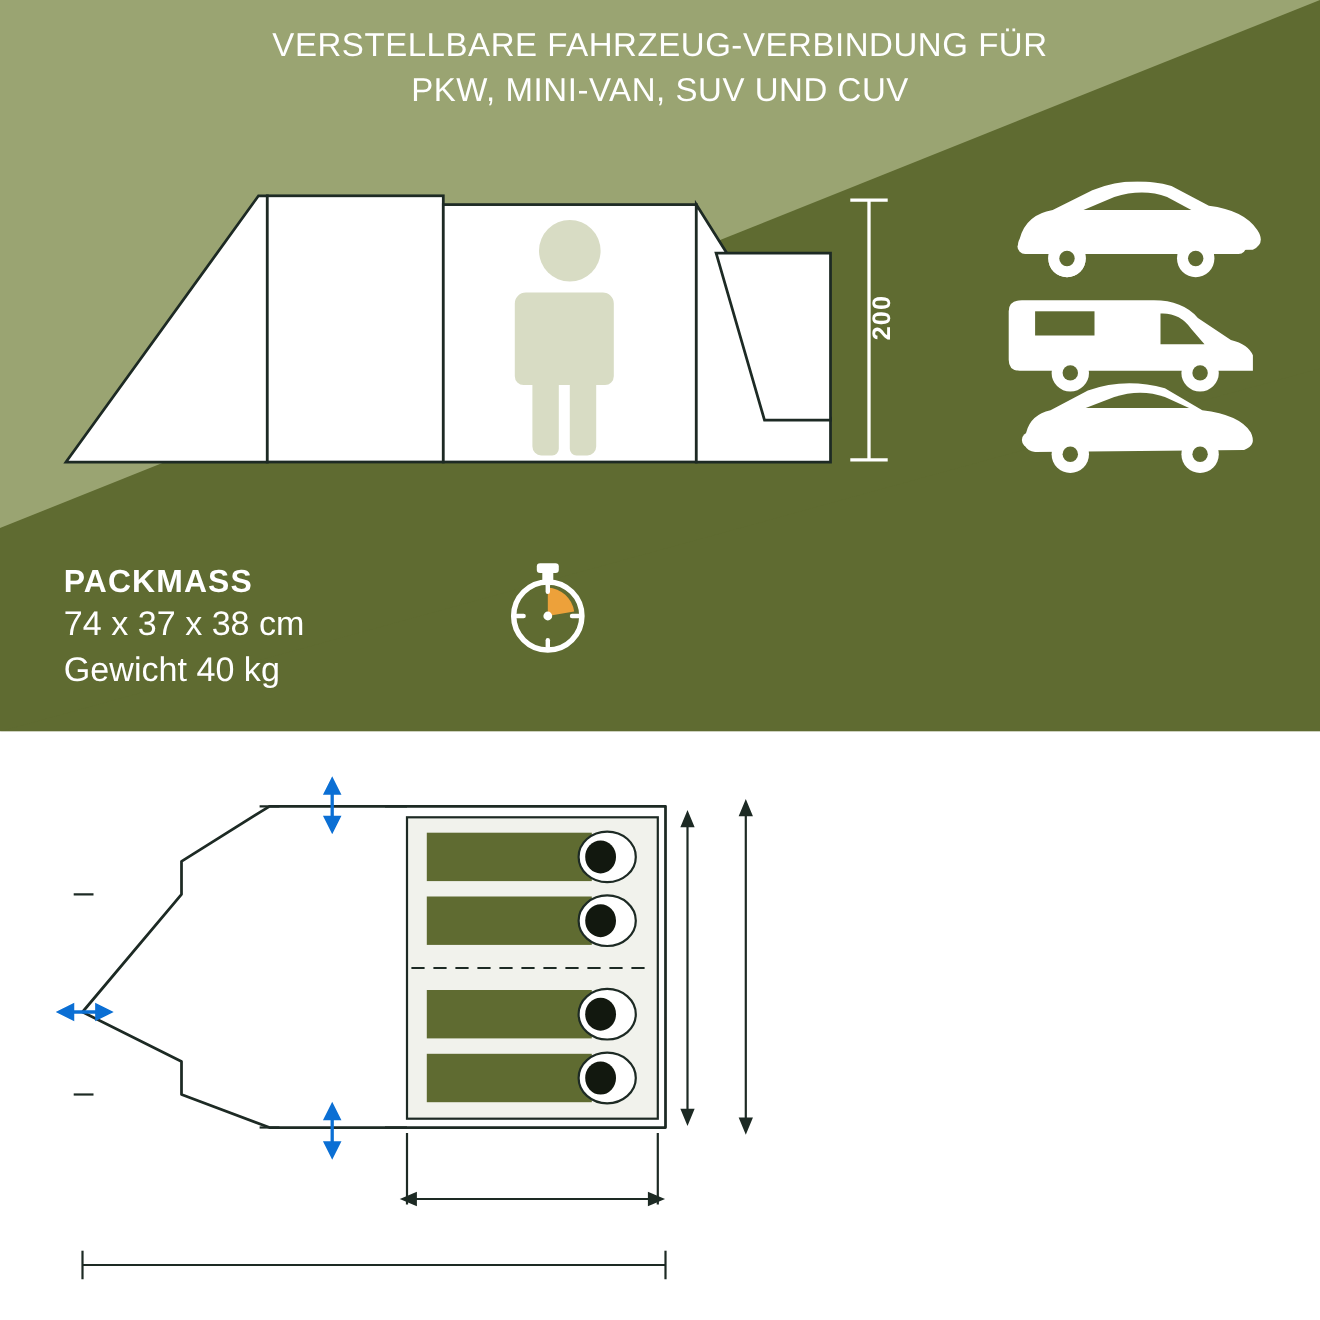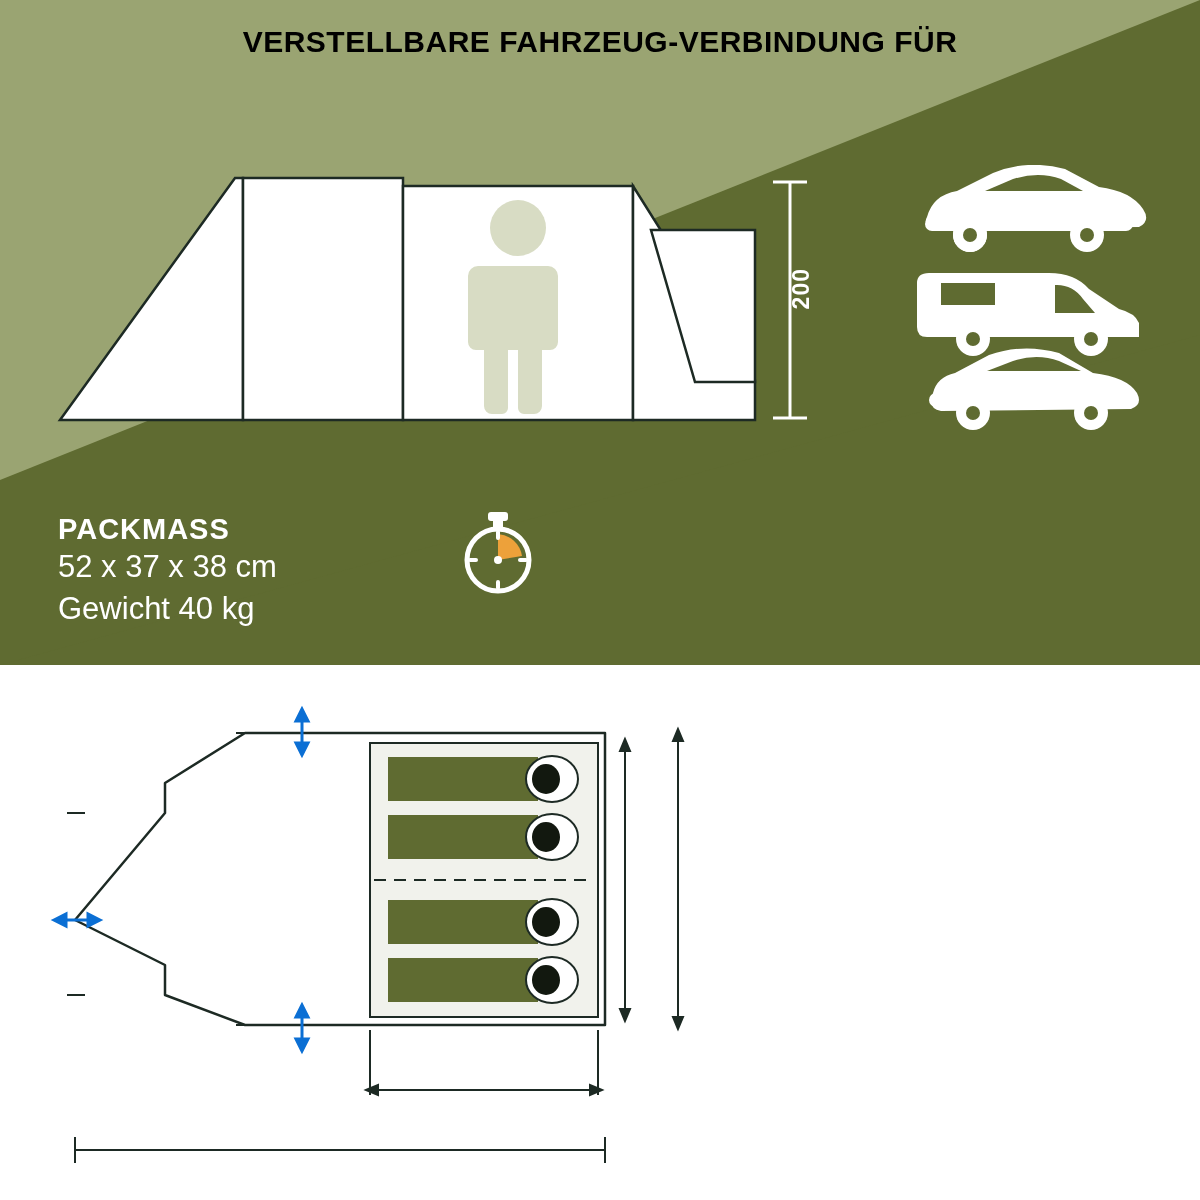--- a/index.html
+++ b/index.html
@@ -6,22 +6,22 @@
   body{width:1200px;height:1200px;background:#ffffff;font-family:"Liberation Sans",sans-serif;overflow:hidden;}
   .page{position:relative;width:1200px;height:1200px;}
 
   
   .top{position:absolute;left:0;top:0;width:1200px;height:665px;background:#5f6b31;overflow:hidden;}
   .top .lightwedge{position:absolute;left:0;top:0;width:0;height:0;
      border-left:1200px solid #9aa472;border-bottom:480px solid transparent;}
   .top .darkwedge{position:absolute;left:0;bottom:0;width:0;height:0;
      border-right:1200px solid #5f6b31;border-top:330px solid transparent;}
 
-  .title{position:absolute;left:0;top:22px;width:1200px;text-align:center;color:#000000;
-     font-size:30px;font-weight:bold;letter-spacing:.5px;line-height:1.35;}
+  .title{position:absolute;left:0;top:22px;width:1200px;text-align:center;color:#ffffff;
+     font-size:30px;font-weight:normal;letter-spacing:.5px;line-height:1.35;}
 
   
   .tentwrap{position:absolute;left:55px;top:170px;width:760px;height:260px;}
   .dimlabel-200{position:absolute;left:788px;top:268px;color:#ffffff;font-size:23px;font-weight:bold;
      writing-mode:vertical-rl;transform:rotate(180deg);letter-spacing:1px;}
 
   
   .vehicles{position:absolute;left:915px;top:165px;width:240px;height:275px;}
 
   
@@ -44,20 +44,21 @@
 <body>
 
 <div class="page">
 
   <div class="top">
     <div class="lightwedge"></div>
     <div class="darkwedge"></div>
 
     <div class="title">
       <div>VERSTELLBARE FAHRZEUG-VERBINDUNG FÜR</div>
+      <div>PKW, MINI-VAN, SUV UND CUV</div>
     </div>
 
     <div class="tentwrap">
       <svg width="760" height="260" viewBox="0 0 760 260">
 
         <polygon points="5,250 180,8 188,8 188,250" fill="#ffffff" stroke="#1d2a24" stroke-width="2.5"></polygon>
 
         <rect x="188" y="8" width="160" height="242" fill="#ffffff" stroke="#1d2a24" stroke-width="2.5"></rect>
 
         <rect x="348" y="16" width="230" height="234" fill="#ffffff" stroke="#1d2a24" stroke-width="2.5"></rect>
@@ -114,21 +115,21 @@
           <circle cx="176" cy="62" r="7" fill="#5f6b31"></circle>
           <path d="M72 20 l26 -10 q24 -8 46 0 l22 10 z" fill="#5f6b31"></path>
         </g>
       </svg>
     </div>
 
     <div class="specs">
 
       <div class="spec spec-packmass">
         <h3>PACKMASS</h3>
-        <p>52 x 37 x 38 cm</p>
+        <p>74 x 37 x 38 cm</p>
         <p>Gewicht 40 kg</p>
       </div>
 
       <div class="spec spec-aufbauzeit">
         <span class="stopwatch">
           <svg width="76" height="86" viewBox="0 0 76 86">
             <rect x="28" y="2" width="20" height="9" rx="3" fill="#ffffff"></rect>
             <rect x="33" y="10" width="10" height="8" fill="#ffffff"></rect>
             <circle cx="38" cy="50" r="31" fill="none" stroke="#ffffff" stroke-width="5"></circle>
             <path d="M38 50 L38 24 A26 26 0 0 1 62 46 Z" fill="#eda13a"></path>

